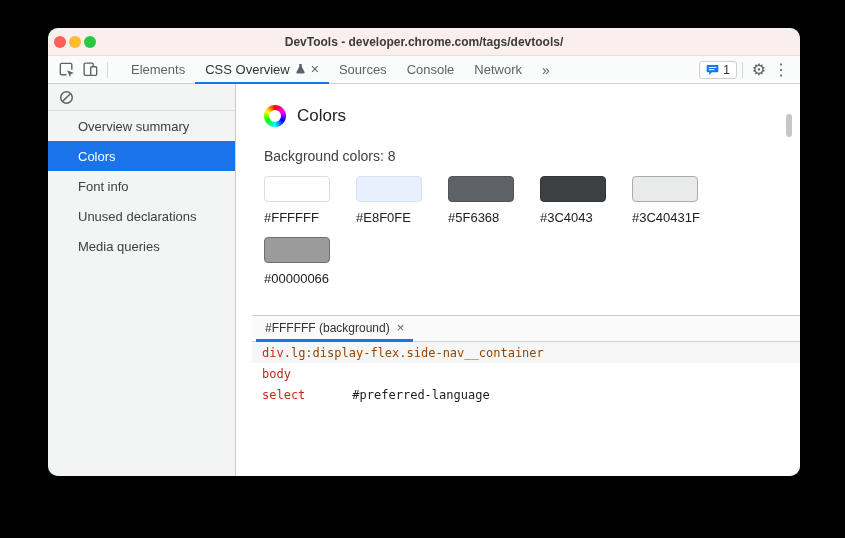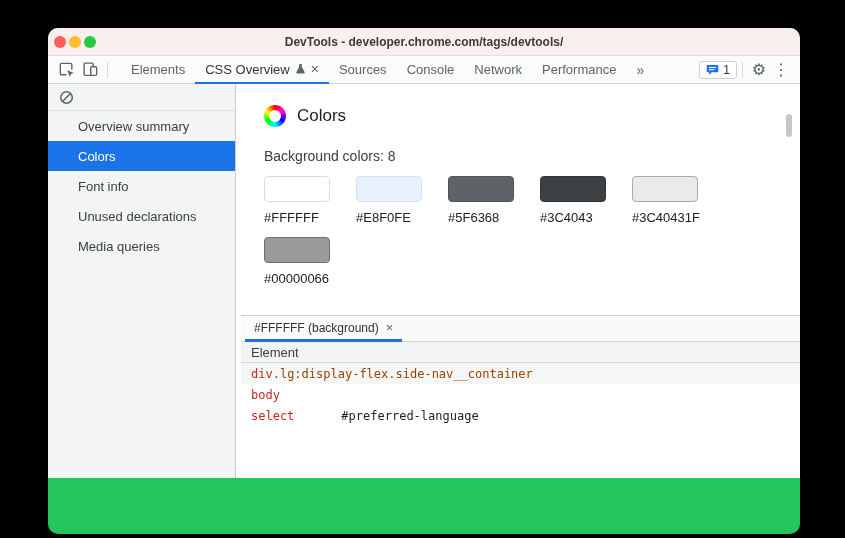--- a/index.html
+++ b/index.html
@@ -1,19 +1,19 @@
 <!DOCTYPE html>
 <html><head>
 <meta charset="utf-8">
 <style>
   * { margin:0; padding:0; box-sizing:border-box; }
   html,body { width:845px; height:538px; background:#000; overflow:hidden;
               font-family:"Liberation Sans", sans-serif; }
 
-  .window { position:absolute; left:48px; top:28px; width:752px; height:506px;
+  .window { position:absolute; left:48px; top:28px; width:752px; height:448px;
             border-radius:10px; overflow:hidden; background:#22c55e;
             box-shadow:0 18px 50px rgba(0,0,0,.65); }
 
   
   .titlebar { height:28px; background:#fbeeee; border-bottom:1px solid #eadcdc;
               display:flex; align-items:center; justify-content:center; position:relative; }
   .traffic { position:absolute; left:6px; top:0; height:100%; display:flex; align-items:center; gap:3px; }
   .light { width:12px; height:12px; border-radius:50%; }
   .win-title { font-size:12px; font-weight:bold; color:#3b3b3b; }
 
@@ -53,21 +53,21 @@
   .hue-hole { width:12px; height:12px; border-radius:50%; background:#fff; }
   .section-title { font-size:17px; color:#202124; }
   .subtitle { margin:21px 0 0 28px; font-size:14px; color:#3c4043; }
 
   .swatch-grid { margin:12px 0 0 28px; display:grid;
                  grid-template-columns:repeat(5,66px); column-gap:26px; row-gap:12px; }
   .swatch { width:66px; height:26px; border-radius:4px; border:1px solid #ddd; cursor:pointer; }
   .swatch-label { margin-top:8px; font-size:13px; color:#202124; }
 
   
-  .detail { position:absolute; left:5px; right:0; top:231px; border-top:1px solid #ccc; }
+  .detail { position:absolute; left:16px; right:0; top:231px; border-top:1px solid #ccc; }
   .detail-tabbar { height:26px; background:#fafafa; border-bottom:1px solid #d4d4d4;
                    display:flex; align-items:stretch; padding-left:4px; }
   .detail-tab { display:flex; align-items:center; gap:7px; padding:0 9px; font-size:12px;
                 color:#333; border-bottom:3px solid #1a73e8; margin-bottom:-1px; cursor:pointer; }
   .detail-tab .close-x { font-size:13px; color:#5f6368; }
   .el-header { height:21px; background:#f2f3f4; border-bottom:1px solid #d4d4d4;
                display:flex; align-items:center; padding-left:10px; font-size:13px; color:#3c4043; }
   .el-row { height:21px; display:flex; align-items:center; padding-left:10px;
             font-family:"DejaVu Sans Mono", monospace; font-size:12px; cursor:pointer; }
   .el-row.alt { background:#f5f6f6; }
@@ -122,23 +122,20 @@
       </div>
       <div class="tab">
         <span>Sources</span>
       </div>
       <div class="tab">
         <span>Console</span>
       </div>
       <div class="tab">
         <span>Network</span>
       </div>
-      <div class="tab">
-        <span>Performance</span>
-      </div>
       <div class="more-tabs">
         <span>»</span>
       </div>
     </div>
 
     <div class="toolbar-right">
       <div class="issues-btn">
         <svg width="13" height="12" viewBox="0 0 14 13">
           <path d="M1.5 1 h11 a.8.8 0 0 1 .8 .8 v6.4 a.8.8 0 0 1 -.8 .8 H6.2 L3.4 11.8 V9 H1.5 a.8.8 0 0 1 -.8 -.8 V1.8 A.8.8 0 0 1 1.5 1 Z" fill="#1a73e8"></path>
           <rect x="3" y="3.2" width="8" height="1.1" fill="#fff"></rect>
@@ -206,21 +203,20 @@
         </div>
       </div>
 
       <div class="detail">
         <div class="detail-tabbar">
           <div class="detail-tab">
             <span>#FFFFFF (background)</span>
             <span class="close-x">×</span>
           </div>
         </div>
-        <div class="el-header">Element</div>
         <div class="el-row alt">
           <span class="tok-tag">div</span>
             <span class="tok-class">.lg:display-flex.side-nav__container</span>
         </div>
         <div class="el-row">
           <span class="tok-tag">body</span>
         </div>
         <div class="el-row">
           <span class="tok-tag">select</span>
             <span class="tok-id">#preferred-language</span>

